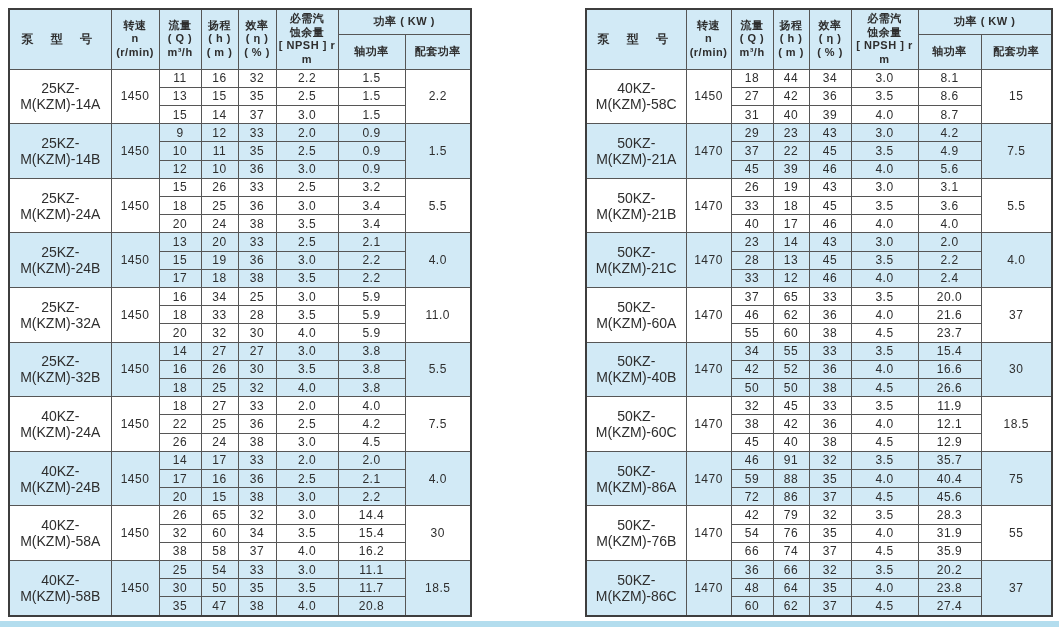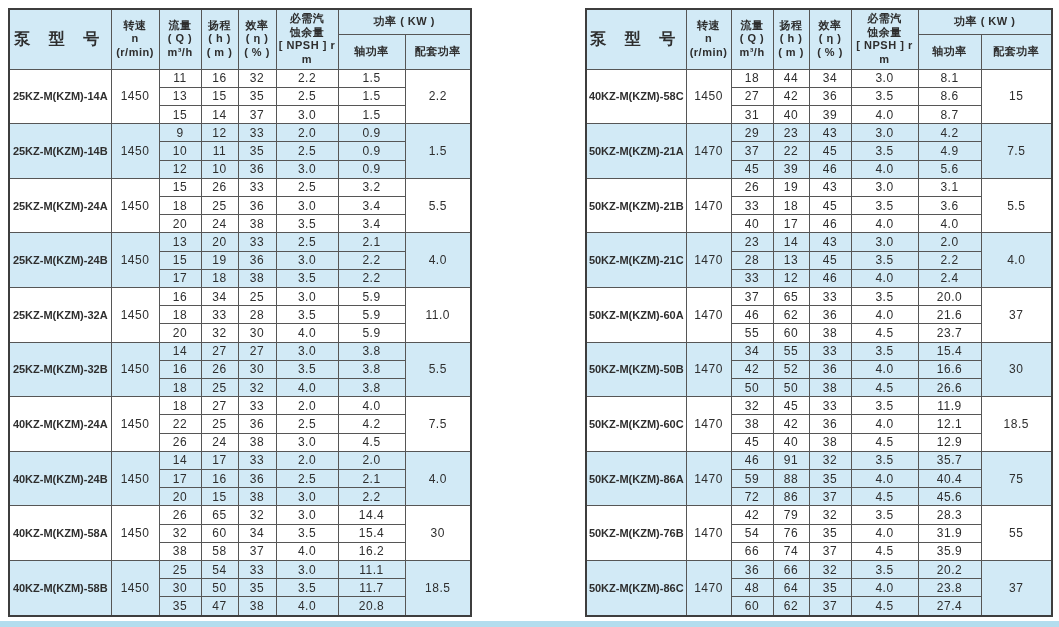--- a/index.html
+++ b/index.html
@@ -39,32 +39,31 @@
   .pump-table thead th {
     background: var(--band, #d2eaf6);
     font-weight: bold;
     font-size: 11px;
     line-height: 1.25;
     white-space: pre-line;
     letter-spacing: 0.5px;
   }
   .pump-table thead th.model-h {
     letter-spacing: 7px;
-    font-size: 16px;
+    font-size: 12px;
   }
   .pump-table thead tr.h1 { height: 25px; }
   .pump-table thead tr.h2 { height: 35px; }
   .pump-table tbody td {
     font-size: 12px;
     letter-spacing: 0.5px;
   }
   .pump-table tbody td.model {
-    font-size: 11px;
+    font-size: 14px;
     letter-spacing: 0;
-    font-weight: bold;
   }
   .pump-table tbody tr.band td {
     background: var(--band, #d2eaf6);
   }
   .bottom-strip {
     position: absolute;
     left: 0;
     right: 0;
     bottom: 0;
     height: 6px;
@@ -510,21 +509,21 @@
           <td>21.6</td>
         </tr>
         <tr>
           <td>55</td>
           <td>60</td>
           <td>38</td>
           <td>4.5</td>
           <td>23.7</td>
         </tr>
         <tr class="band">
-          <td rowspan="3" class="model">50KZ-M(KZM)-50B</td>
+          <td rowspan="3" class="model">50KZ-M(KZM)-40B</td>
           <td rowspan="3">1470</td>
           <td>34</td>
           <td>55</td>
           <td>33</td>
           <td>3.5</td>
           <td>15.4</td>
           <td rowspan="3">30</td>
         </tr>
         <tr class="band">
           <td>42</td>

